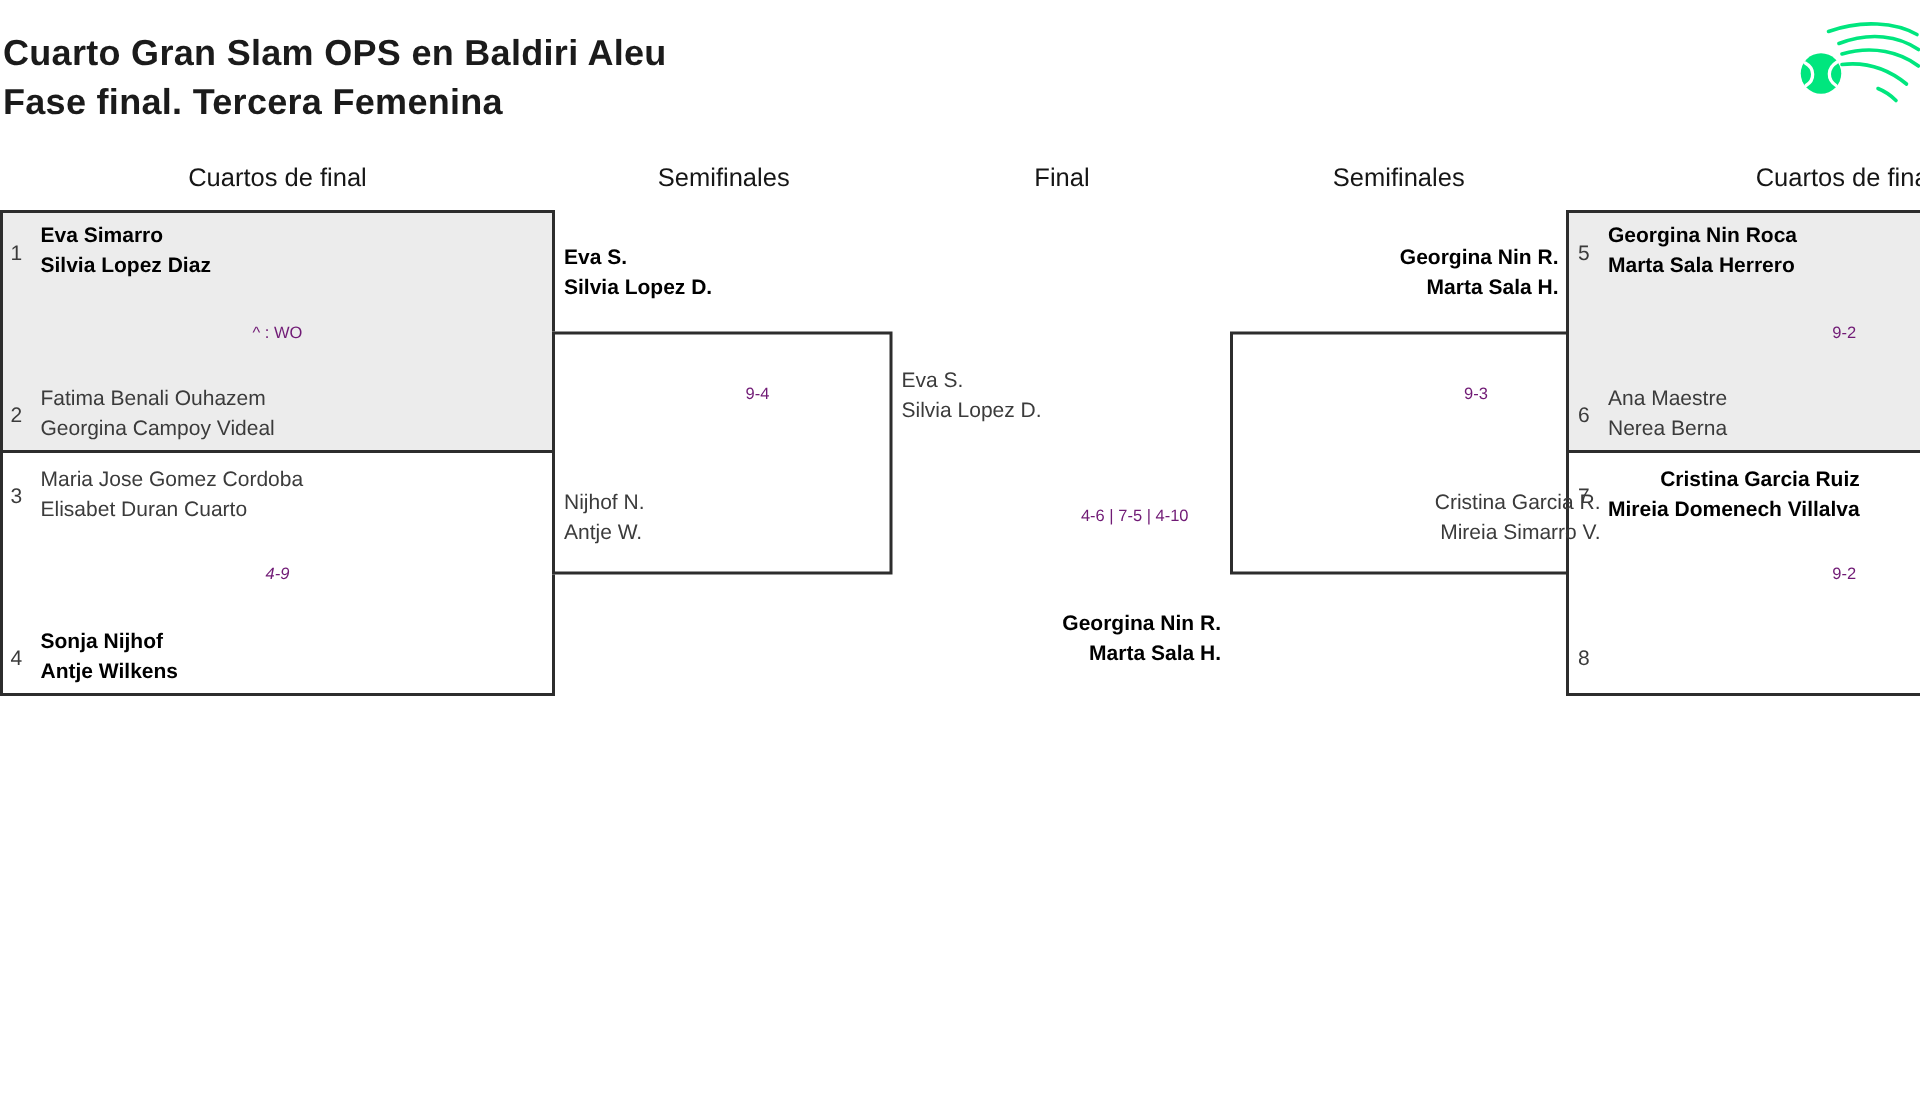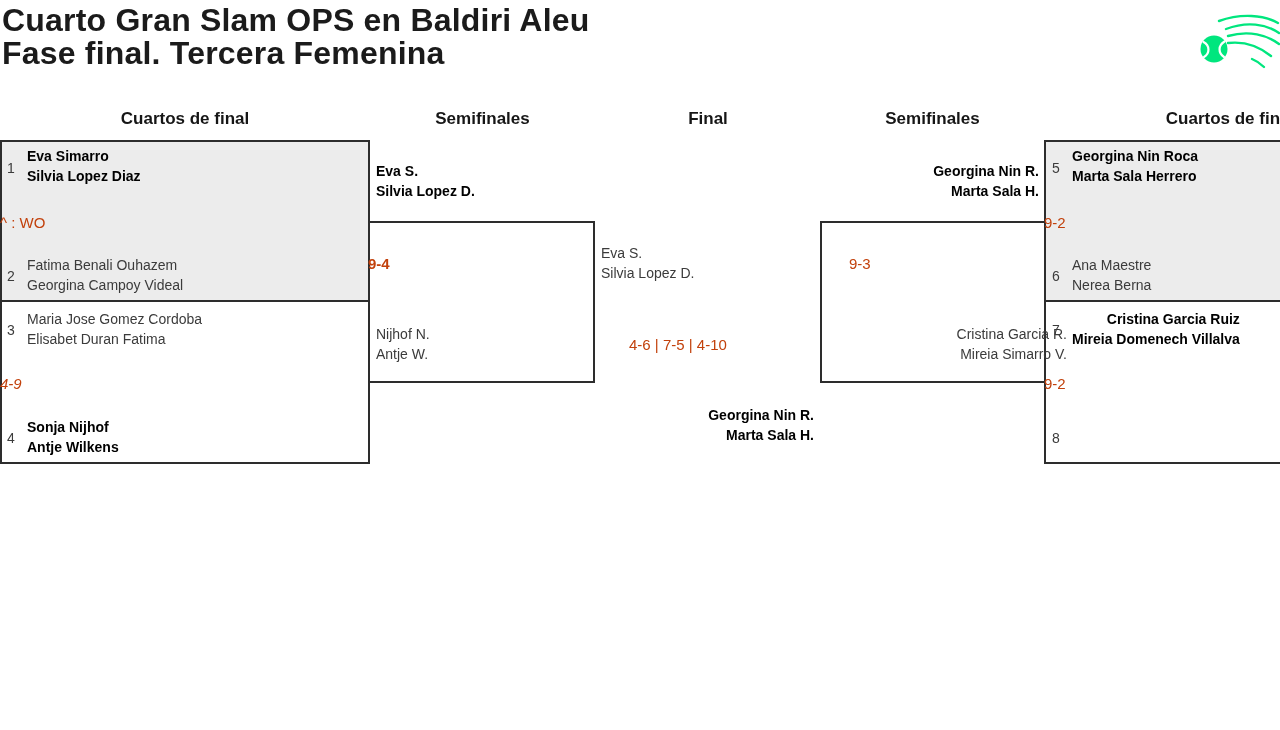--- a/index.html
+++ b/index.html
@@ -3,46 +3,46 @@
 <meta charset="utf-8">
 <style>
   html, body { margin:0; padding:0; background:#ffffff; }
   .stage {
     position:relative; width:1280px; height:730px;
     overflow:hidden; background:#ffffff;
     font-family:"Liberation Sans","DejaVu Sans",sans-serif;
     color:#1b1b1b;
   }
   .title {
-    position:absolute; left:2px; top:4px;
-    font-size:32px; line-height:33px; font-weight:700; color:#1b1b1b;
+    position:absolute; left:2px; top:19px;
+    font-size:24px; line-height:33px; font-weight:700; color:#1b1b1b;
     letter-spacing:0.2px;
   }
   .logo { position:absolute; left:1196px; top:12px; width:84px; height:58px; }
   .round-header {
-    position:absolute; top:109px; font-size:17px; font-weight:700;
+    position:absolute; top:109px; font-size:17px; font-weight:400;
     color:#161616; text-align:center; white-space:nowrap;
   }
   .box {
     position:absolute; box-sizing:border-box;
     border:2px solid #2d2d2d; background:#ffffff;
   }
   .box.shaded { background:#ececec; }
   .names {
     position:absolute; font-size:14px; line-height:19.5px;
     color:#3b3b3b; white-space:nowrap;
   }
   .names.bold { font-weight:700; color:#000000; }
   .names.right { text-align:right; }
   .seed {
     position:absolute; font-size:14px; line-height:16px; color:#3b3b3b;
   }
   .score {
-    position:absolute; font-size:15px; line-height:17px; color:#c2410c;
-    text-align:left; white-space:nowrap;
+    position:absolute; font-size:11px; line-height:17px; color:#701a75;
+    text-align:center; white-space:nowrap;
   }
 </style>
 </head>
 <body>
 
 <div class="stage">
 
   <div class="title">
     <div>Cuarto Gran Slam OPS en Baldiri Aleu</div>
     <div>Fase final. Tercera Femenina</div>
@@ -82,34 +82,34 @@
   <div class="score" style="left:0; top:214px; width:370px;">^ : WO</div>
   <div class="seed" style="left:7px; top:268px;">2</div>
   <div class="names" style="left:27px; top:256px;">
     <div>Fatima Benali Ouhazem</div>
     <div>Georgina Campoy Videal</div>
   </div>
 
   <div class="seed" style="left:7px; top:322px;">3</div>
   <div class="names" style="left:27px; top:310px;">
     <div>Maria Jose Gomez Cordoba</div>
-    <div>Elisabet Duran Fatima</div>
+    <div>Elisabet Duran Cuarto</div>
   </div>
   <div class="score" style="left:0; top:375px; width:370px;font-style:italic;">4-9</div>
   <div class="seed" style="left:7px; top:430px;">4</div>
   <div class="names bold" style="left:27px; top:418px;">
     <div>Sonja Nijhof</div>
     <div>Antje Wilkens</div>
   </div>
 
   <div class="names bold" style="left:376px; top:162px;">
     <div>Eva S.</div>
     <div>Silvia Lopez D.</div>
   </div>
-  <div class="score" style="left:368px; top:255px; width:274px;font-weight:bold;">9-4</div>
+  <div class="score" style="left:368px; top:255px; width:274px;">9-4</div>
   <div class="names" style="left:376px; top:325px;">
     <div>Nijhof N.</div>
     <div>Antje W.</div>
   </div>
 
   <div class="names" style="left:601px; top:244px;">
     <div>Eva S.</div>
     <div>Silvia Lopez D.</div>
   </div>
   <div class="score" style="left:629px; top:336px; width:255px;">4-6 | 7-5 | 4-10</div>

